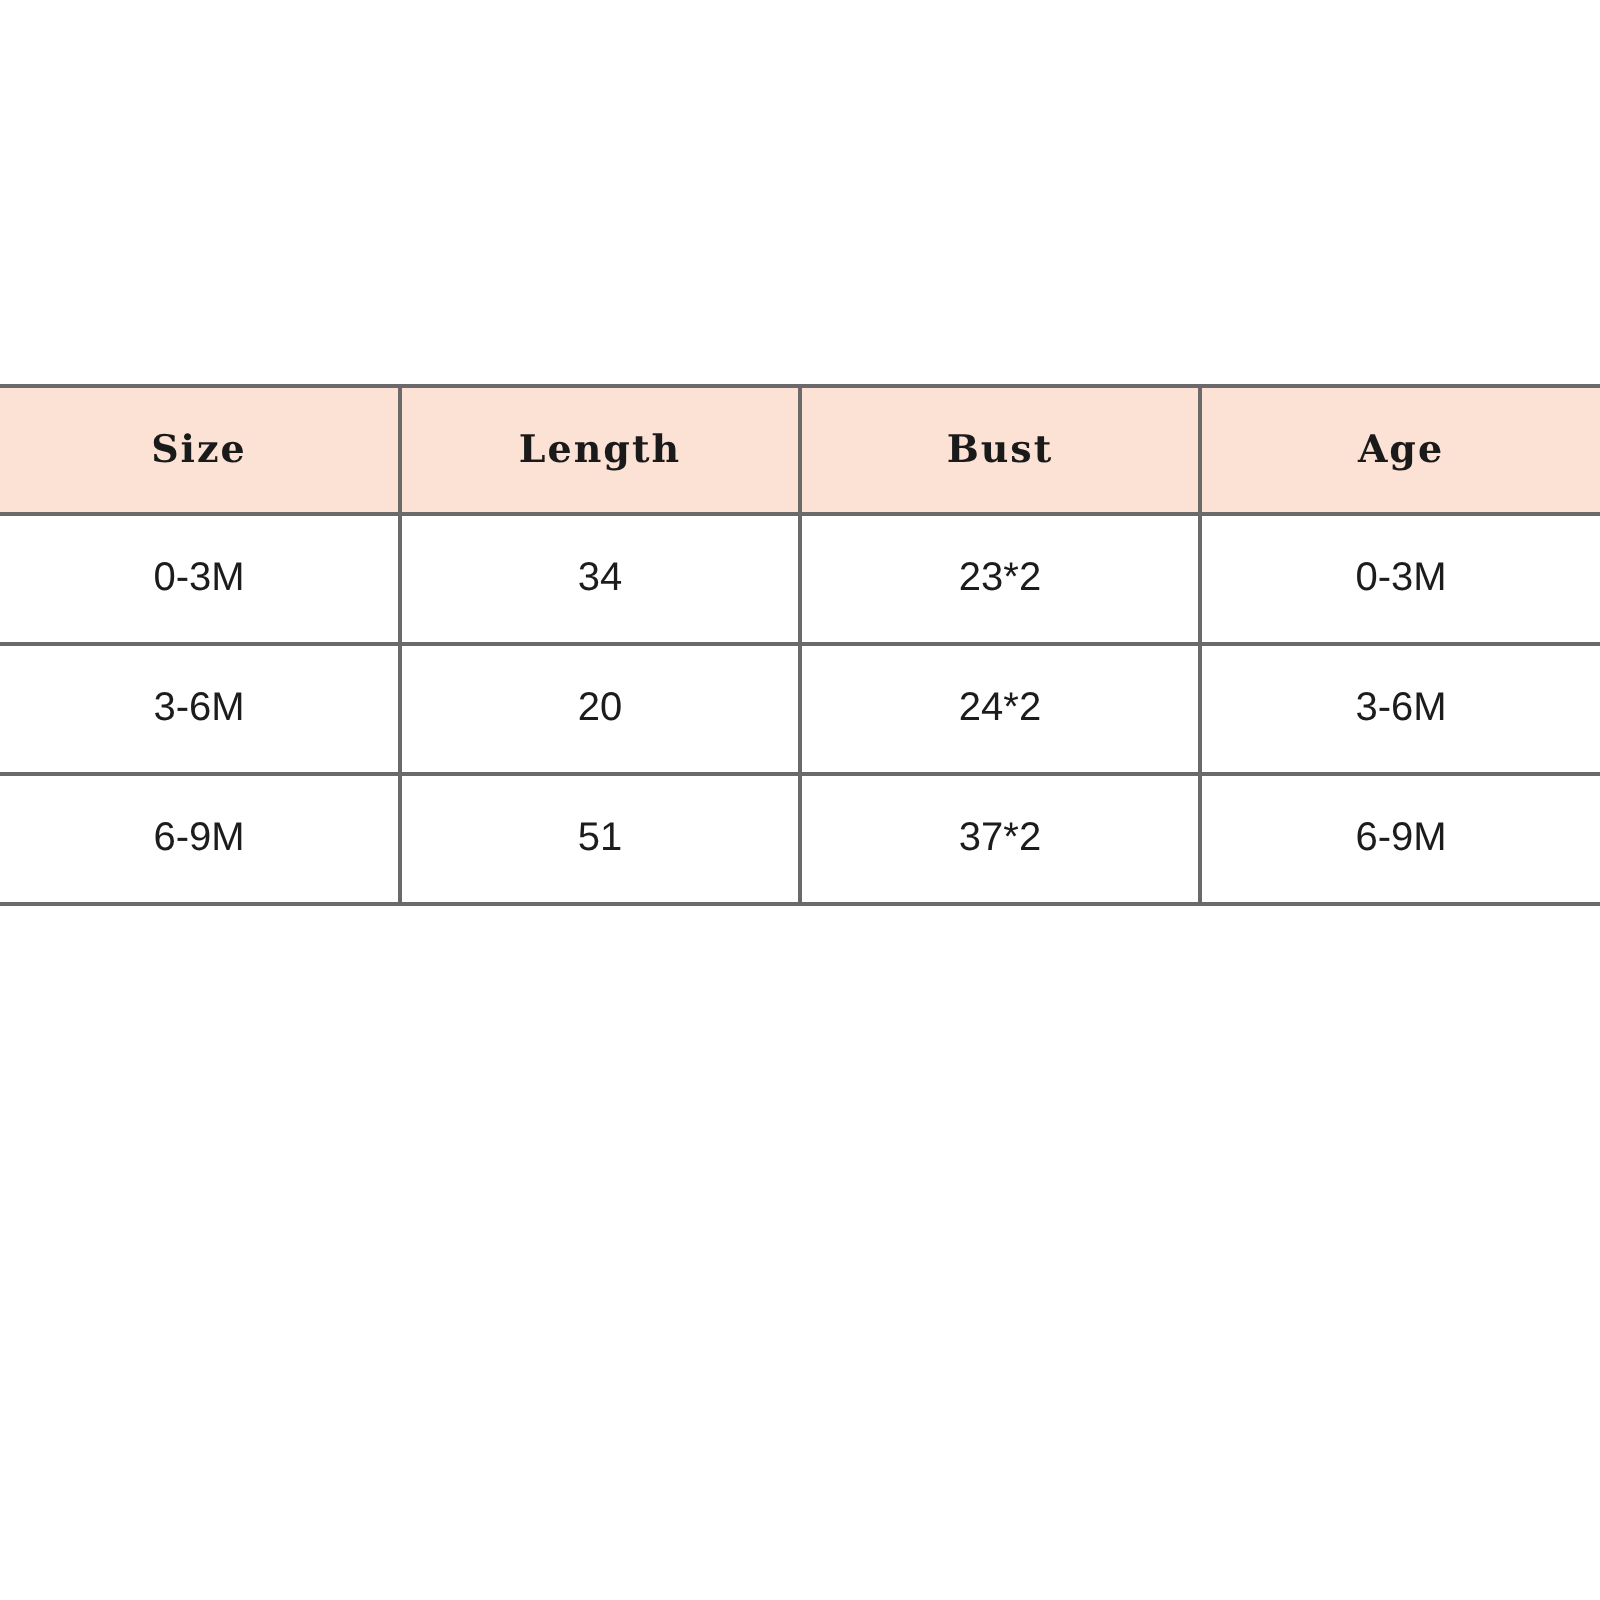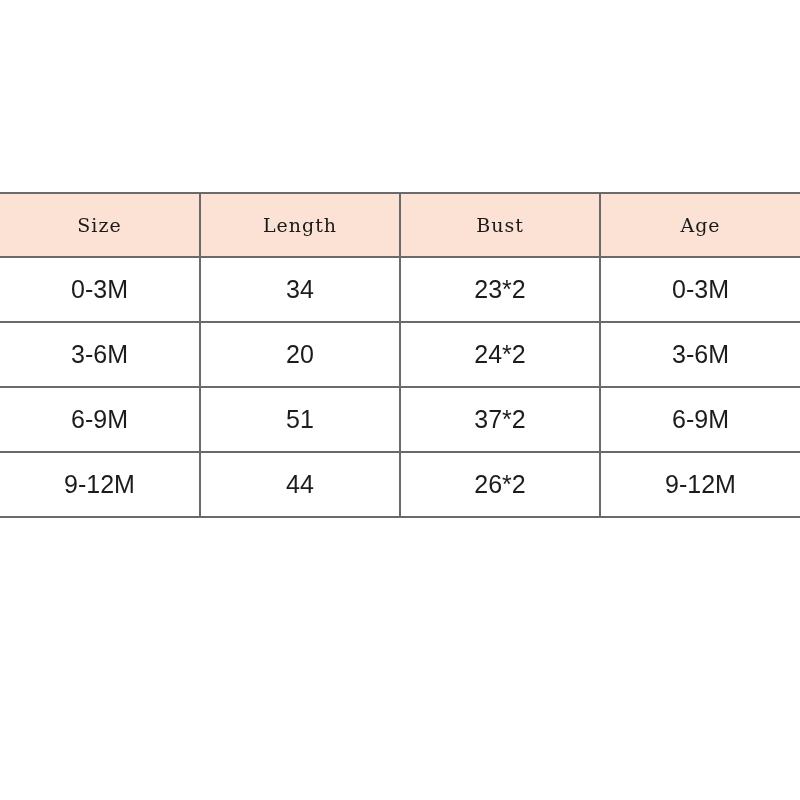--- a/index.html
+++ b/index.html
@@ -58,30 +58,30 @@
   table.size-chart th:last-child,
   table.size-chart td:last-child {
     border-right: none;
   }
 
   table.size-chart thead th {
     height: 62px;
     background: #fbe2d5;
     font-family: "DejaVu Serif", "Liberation Serif", serif;
     font-size: 19px;
-    font-weight: 400;
+    font-weight: 700;
     color: #1a1a1a;
     letter-spacing: 1px;
   }
 
   table.size-chart tbody td {
     height: 63px;
     background: #ffffff;
     font-family: "Liberation Sans", sans-serif;
-    font-size: 25px;
+    font-size: 20px;
     font-weight: 400;
     color: #1c1c1c;
   }
 </style>
 </head>
 <body>
 
 <div class="page">
 
   <div class="size-chart-wrap">
@@ -112,23 +112,17 @@
           <td>20</td>
           <td>24*2</td>
           <td>3-6M</td>
         </tr>
         <tr>
           <td>6-9M</td>
           <td>51</td>
           <td>37*2</td>
           <td>6-9M</td>
         </tr>
-        <tr>
-          <td>9-12M</td>
-          <td>44</td>
-          <td>26*2</td>
-          <td>9-12M</td>
-        </tr>
       </tbody>
     </table>
   </div>
 
 </div>
 
 </body></html>

